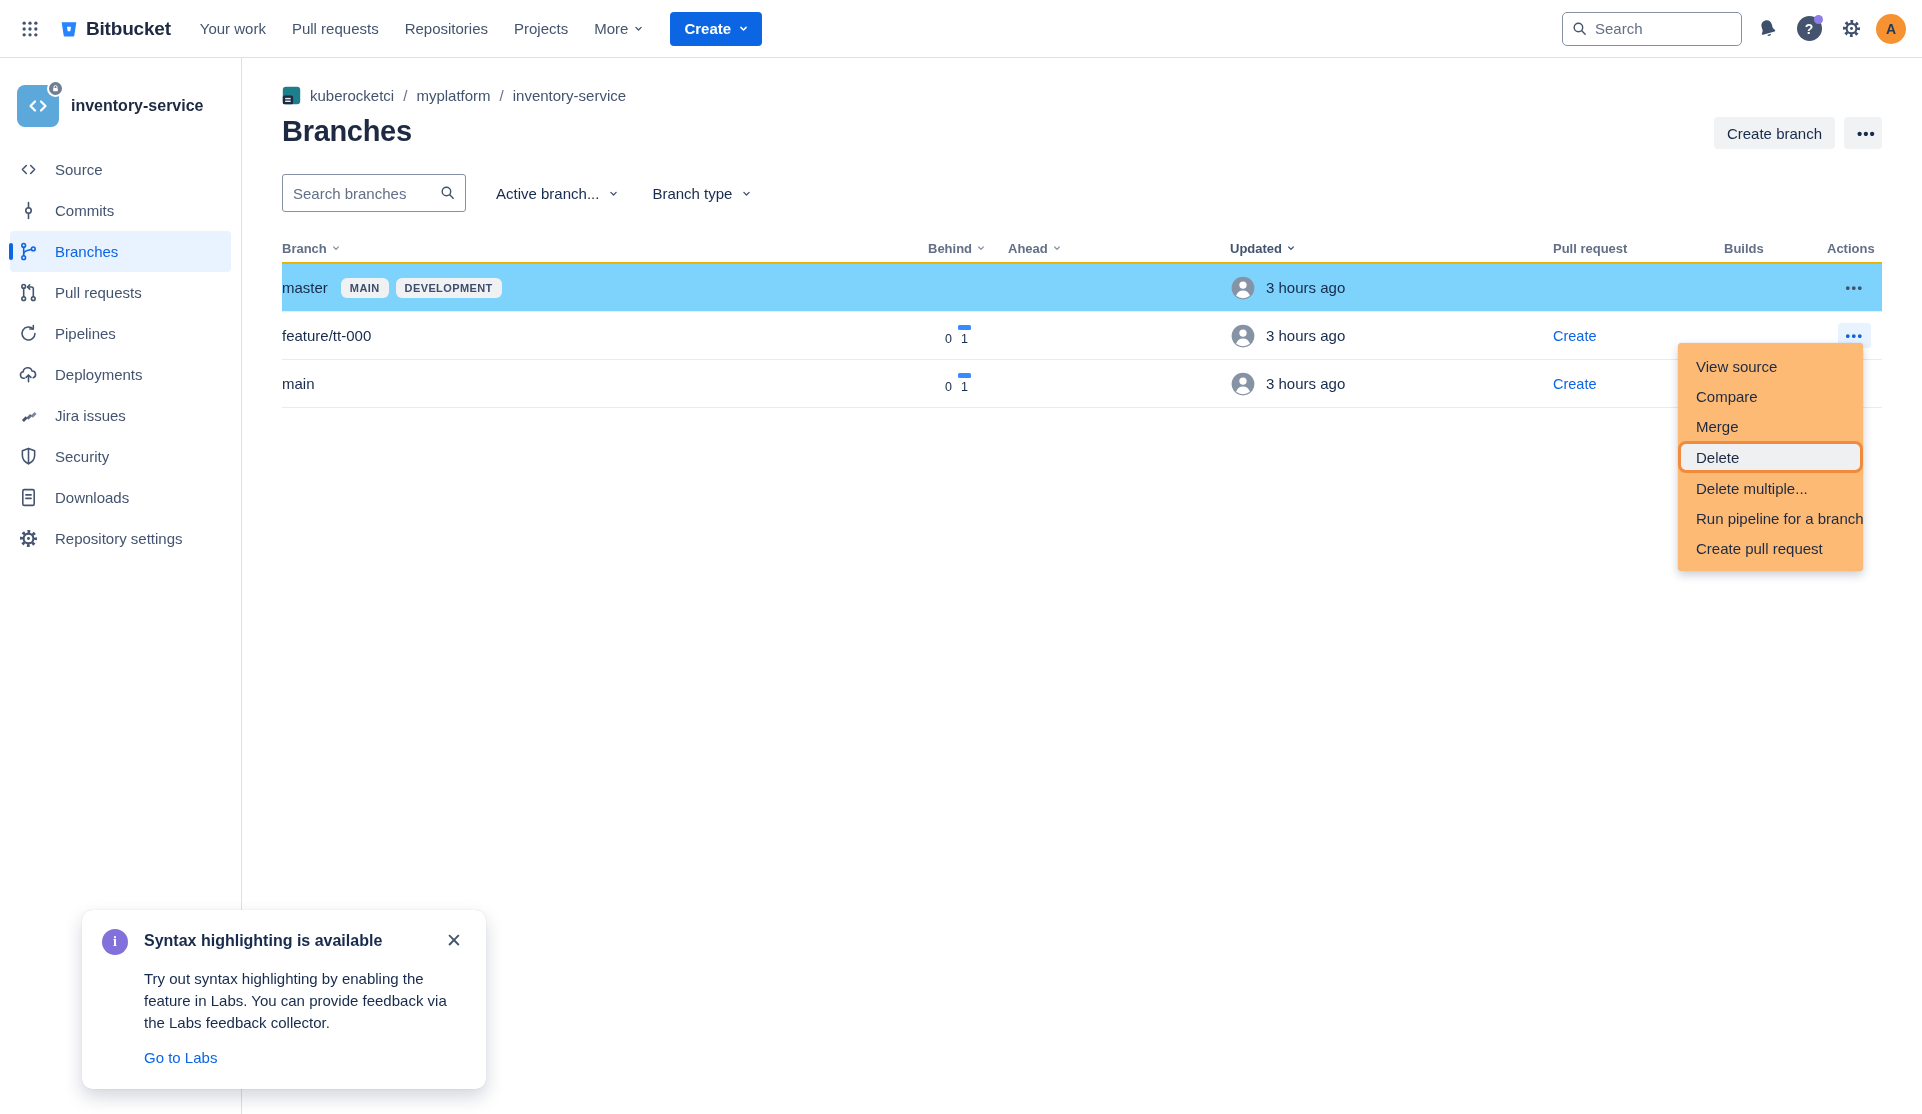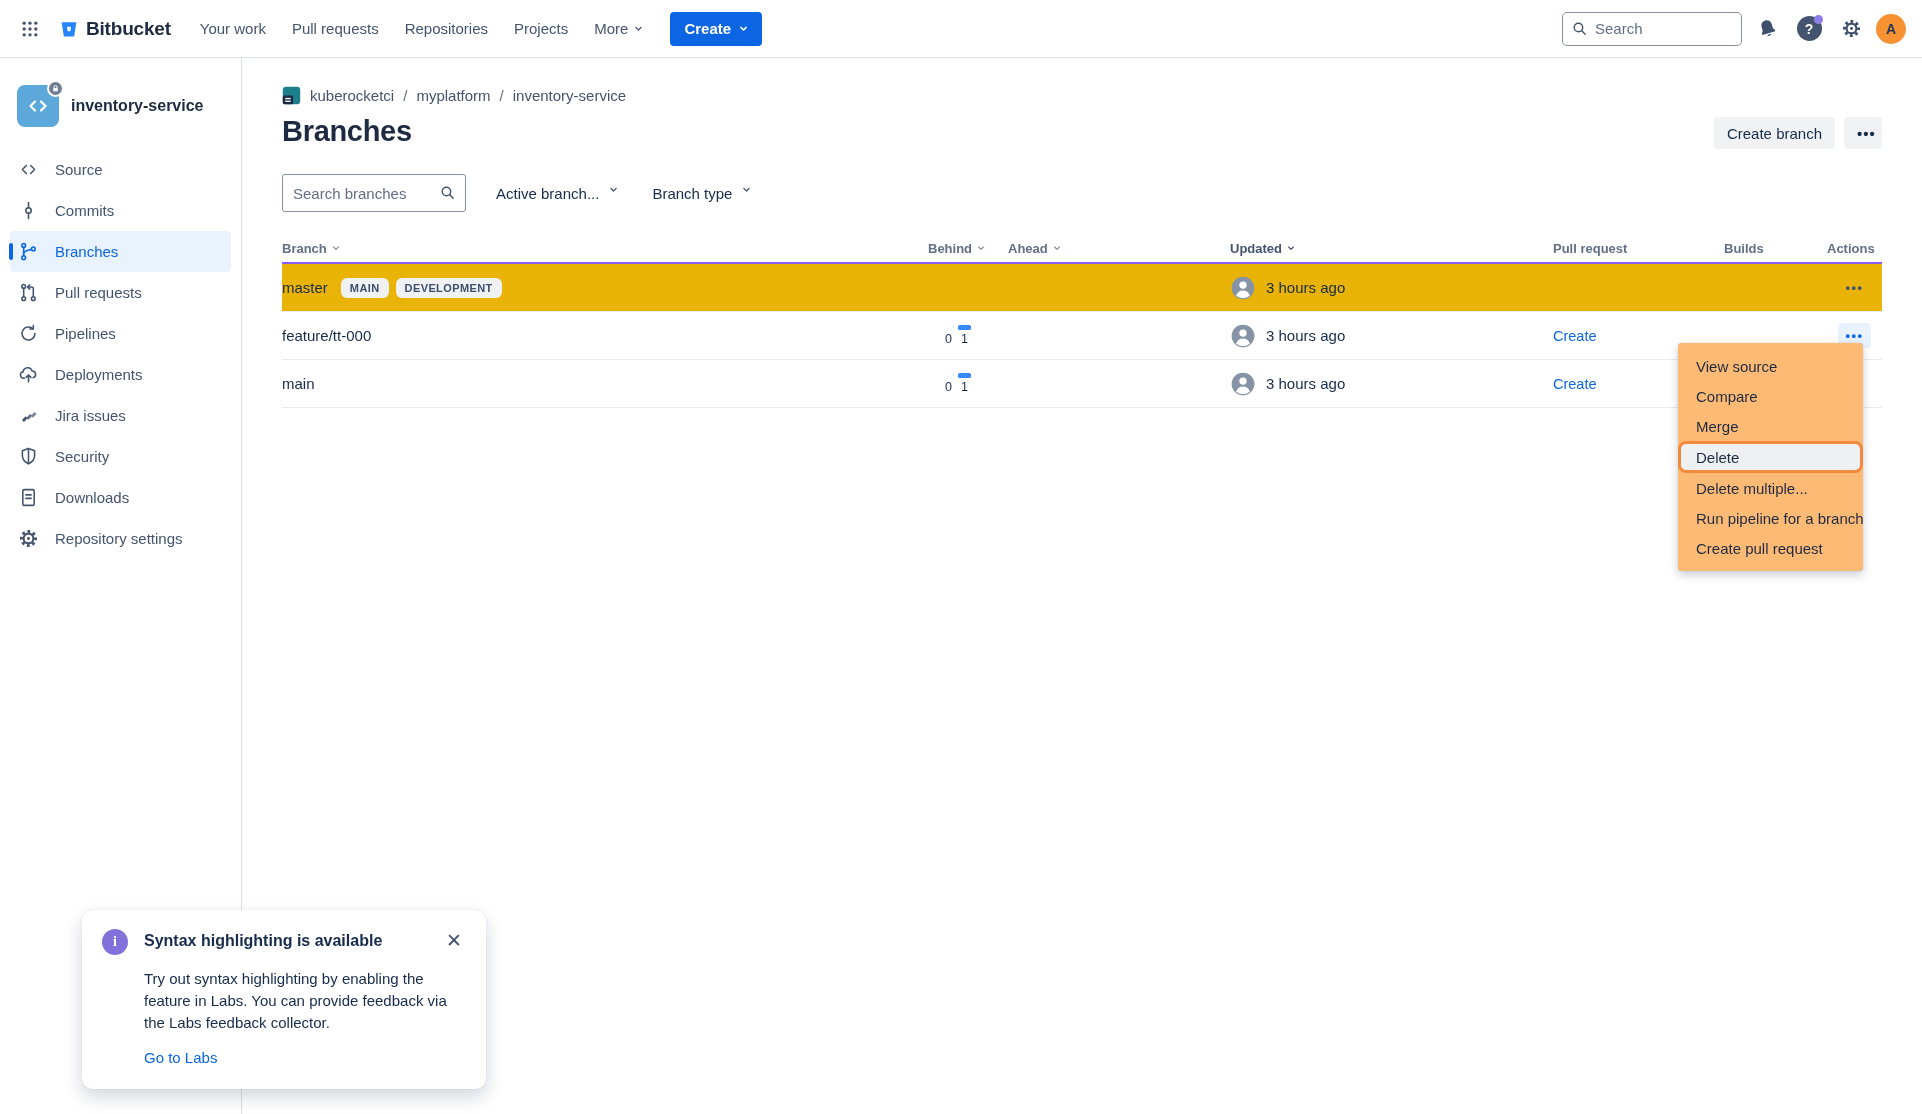--- a/index.html
+++ b/index.html
@@ -86,39 +86,39 @@
   .btn-more { width:38px; letter-spacing:1px; font-weight:700; }
 
   .filters { display:flex; align-items:center; gap:26px; margin-top:25px; }
   .search-branches { position:relative; width:184px; }
   .search-branches input {
     width:100%; height:38px; border:1px solid #8590A2; border-radius:3px; padding:0 34px 0 10px;
     font-size:15px; font-family:inherit; color:#172B4D; outline:none;
   }
   .search-branches input::placeholder { color:#626F86; }
   .search-branches .sicon { position:absolute; right:10px; top:10px; color:#44546F; }
-  .dropdown { display:flex; gap:10px; font-size:15px; font-weight:500;
+  .dropdown { display:flex; align-items:center; gap:10px; font-size:15px; font-weight:500;
     color:#172B4D; cursor:pointer; padding:6px 4px; }
   .dropdown .chev { color:#44546F; }
 
   
   .btable { margin-top:22px; }
   .brow, .bhead {
     display:grid;
     grid-template-columns: 646px 80px 222px 323px 171px 103px 55px;
     align-items:center;
   }
-  .bhead { height:30px; border-bottom:2px solid #8b5cf6; }
+  .bhead { height:30px; border-bottom:2px solid #eab308; }
   .bhead .hcell { display:flex; align-items:center; gap:5px; font-size:13px; font-weight:700;
     color:#626F86; cursor:pointer; }
   .bhead .hcell .chev { width:8px; height:8px; color:#8590A2; }
   .bhead .hcell.sorted { color:#44546F; }
   .bhead .hcell.sorted .chev { color:#44546F; }
   .brow { height:48px; border-bottom:1px solid #E9EBEE; font-size:15px; }
-  .brow.hl { background:#eab308; }
+  .brow.hl { background:#7dd3fc; }
   .branch-cell { display:flex; align-items:center; gap:9px; color:#172B4D; }
   .branch-link { cursor:pointer; }
   .badge { background:#F0F1F3; color:#3D4D6B; font-size:11px; font-weight:700; letter-spacing:.4px;
     padding:4px 9px; border-radius:6px; }
   .ba-widget { display:flex; gap:3px; margin-left:auto; transform:translateX(14px); }
   .ba-col { width:13px; display:flex; flex-direction:column; align-items:center; gap:2px; }
   .ba-bar { width:13px; height:5px; border-radius:1.5px; }
   .ba-bar.on { background:#388BFF; }
   .ba-num { font-size:12.5px; color:#172B4D; }
   .upd-cell { display:flex; align-items:center; gap:10px; color:#172B4D; }

